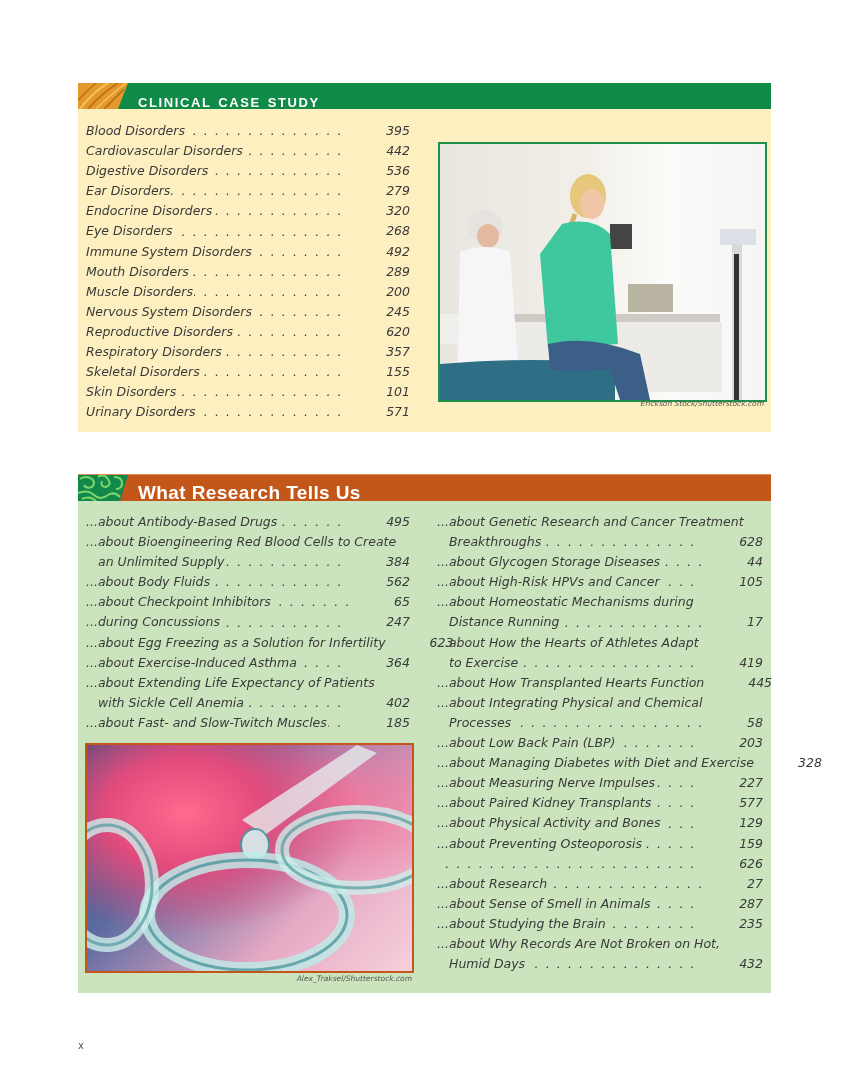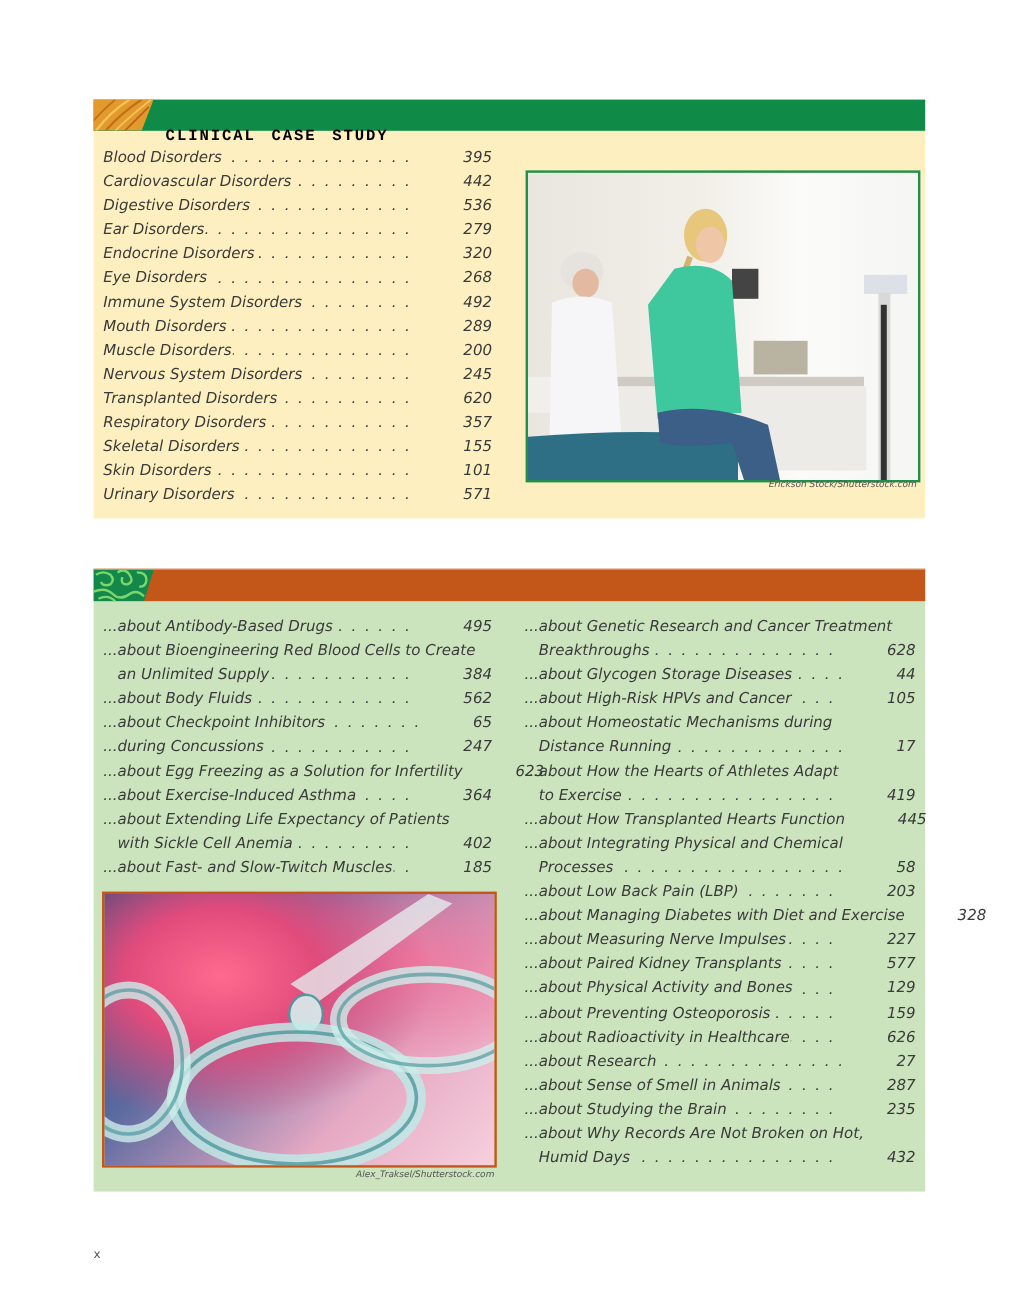--- a/index.html
+++ b/index.html
@@ -4,22 +4,22 @@
 <style>
   html, body { margin: 0; padding: 0; }
   body {
     width: 849px; height: 1087px; background: #ffffff; position: relative;
     font-family: "DejaVu Sans", sans-serif; color: #3a3a3a; overflow: hidden;
   }
   .panel { position: absolute; left: 78px; width: 693px; }
   .hdr { position: relative; height: 26px; }
   .hdr .deco { position: absolute; left: 0; top: 0; width: 50px; height: 26px; overflow: hidden; }
   .hdr .title {
-    position: absolute; left: 60px; top: 16px; height: 26px; line-height: 27px;
-    color: #000000; font-family: Liberation Mono, monospace; font-weight: bold;
+    position: absolute; left: 60px; top: 4px; height: 26px; line-height: 27px;
+    color: #ffffff; font-family: Liberation Sans, sans-serif; font-weight: bold;
   }
   #clinical { top: 83px; height: 349px; background: #fdefbf; }
   #clinical .hdr { background: #0f8a47; }
   #clinical .hdr .title { font-size: 17px; letter-spacing: 1.6px; font-variant: small-caps; text-transform: lowercase; font-size: 19px; }
   #research { top: 474px; height: 519px; background: #cbe4bd; }
   #research .hdr { background: #c25719; border-top: 1px solid #d98c55; }
   #research .hdr .title { font-size: 19px; letter-spacing: 0.4px; }
 
   .toc { position: absolute; margin: 0; padding: 0; list-style: none; font-style: italic; }
   .toc li {
@@ -126,21 +126,21 @@
         <span class="lbl">Muscle Disorders</span>
         <span class="dots"></span>
         <span class="pg">200</span>
       </li>
     <li>
         <span class="lbl">Nervous System Disorders</span>
         <span class="dots"></span>
         <span class="pg">245</span>
       </li>
     <li>
-        <span class="lbl">Transplanted Disorders</span>
+        <span class="lbl">Reproductive Disorders</span>
         <span class="dots"></span>
         <span class="pg">620</span>
       </li>
     <li>
         <span class="lbl">Respiratory Disorders</span>
         <span class="dots"></span>
         <span class="pg">357</span>
       </li>
     <li>
         <span class="lbl">Skeletal Disorders</span>
@@ -188,20 +188,21 @@
     <div class="deco">
       <svg width="50" height="26" viewBox="0 0 50 26">
         <polygon points="0,0 50,0 42,26 0,26" fill="#12884a"></polygon>
         <path d="M2,4 Q8,0 14,4 Q18,8 14,12 Q8,14 6,10" stroke="#7ed66b" stroke-width="2" fill="none"></path>
         <path d="M20,2 Q26,-2 30,4 Q34,10 28,12 Q22,12 24,6" stroke="#7ed66b" stroke-width="2" fill="none"></path>
         <path d="M36,2 Q44,2 44,8 Q44,14 38,14" stroke="#7ed66b" stroke-width="2" fill="none"></path>
         <path d="M0,18 Q10,14 16,20 Q22,26 30,20 Q36,16 42,22" stroke="#7ed66b" stroke-width="2" fill="none"></path>
         <path d="M4,24 Q12,20 18,26" stroke="#7ed66b" stroke-width="2" fill="none"></path>
       </svg>
     </div>
+    <div class="title">What Research Tells Us</div>
   </div>
 
   <ul class="toc" id="research-left">
     <li>
         <span class="lbl">...about Antibody-Based Drugs</span>
         <span class="dots"></span>
         <span class="pg">495</span>
       </li>
     <li class="multi">
         <span class="l1">...about Bioengineering Red Blood Cells to Create</span>
@@ -337,21 +338,20 @@
         <span class="lbl">...about Physical Activity and Bones</span>
         <span class="dots"></span>
         <span class="pg">129</span>
       </li>
     <li>
         <span class="lbl">...about Preventing Osteoporosis</span>
         <span class="dots"></span>
         <span class="pg">159</span>
       </li>
     <li>
-        <span class="lbl">...about Radioactivity in Healthcare</span>
         <span class="dots"></span>
         <span class="pg">626</span>
       </li>
     <li>
         <span class="lbl">...about Research</span>
         <span class="dots"></span>
         <span class="pg">27</span>
       </li>
     <li>
         <span class="lbl">...about Sense of Smell in Animals</span>

